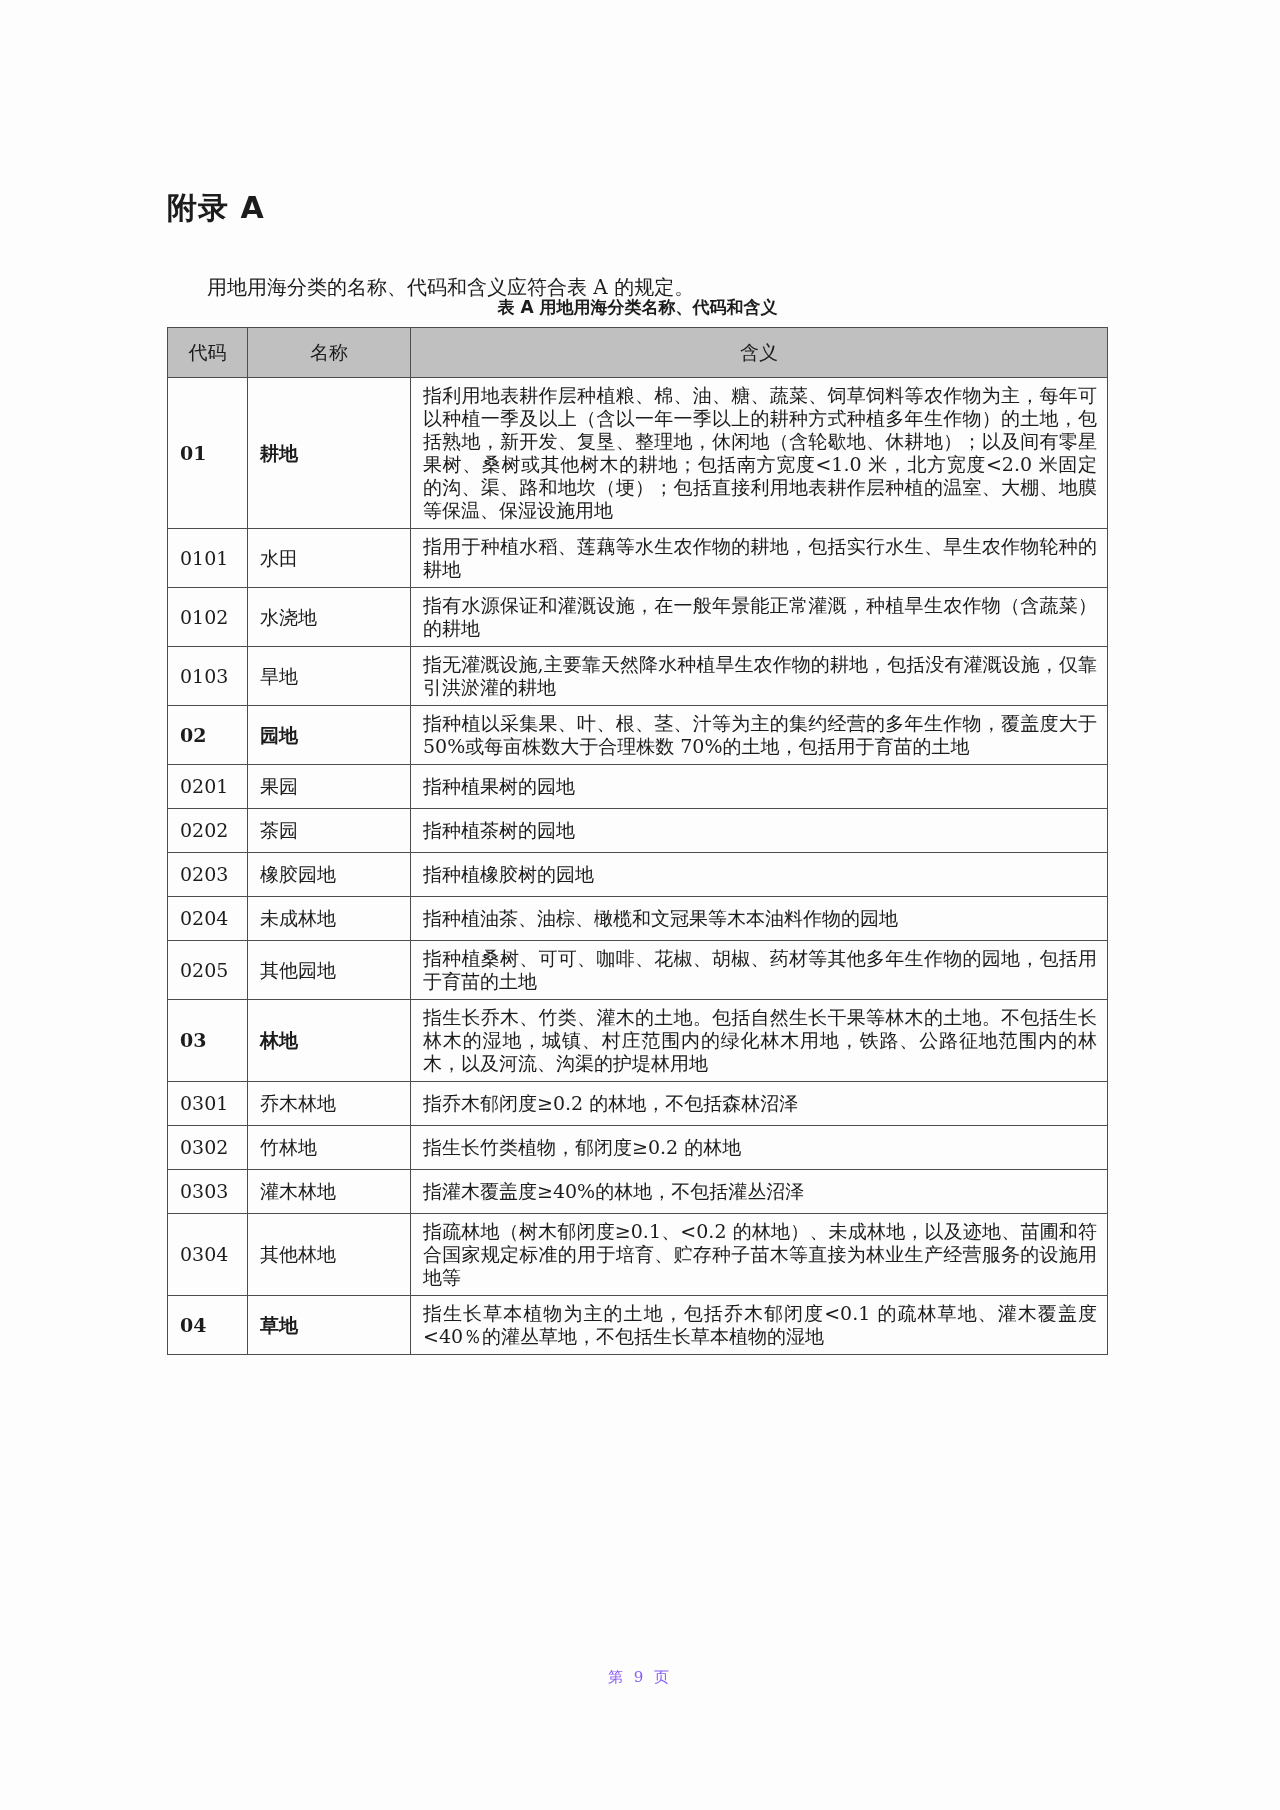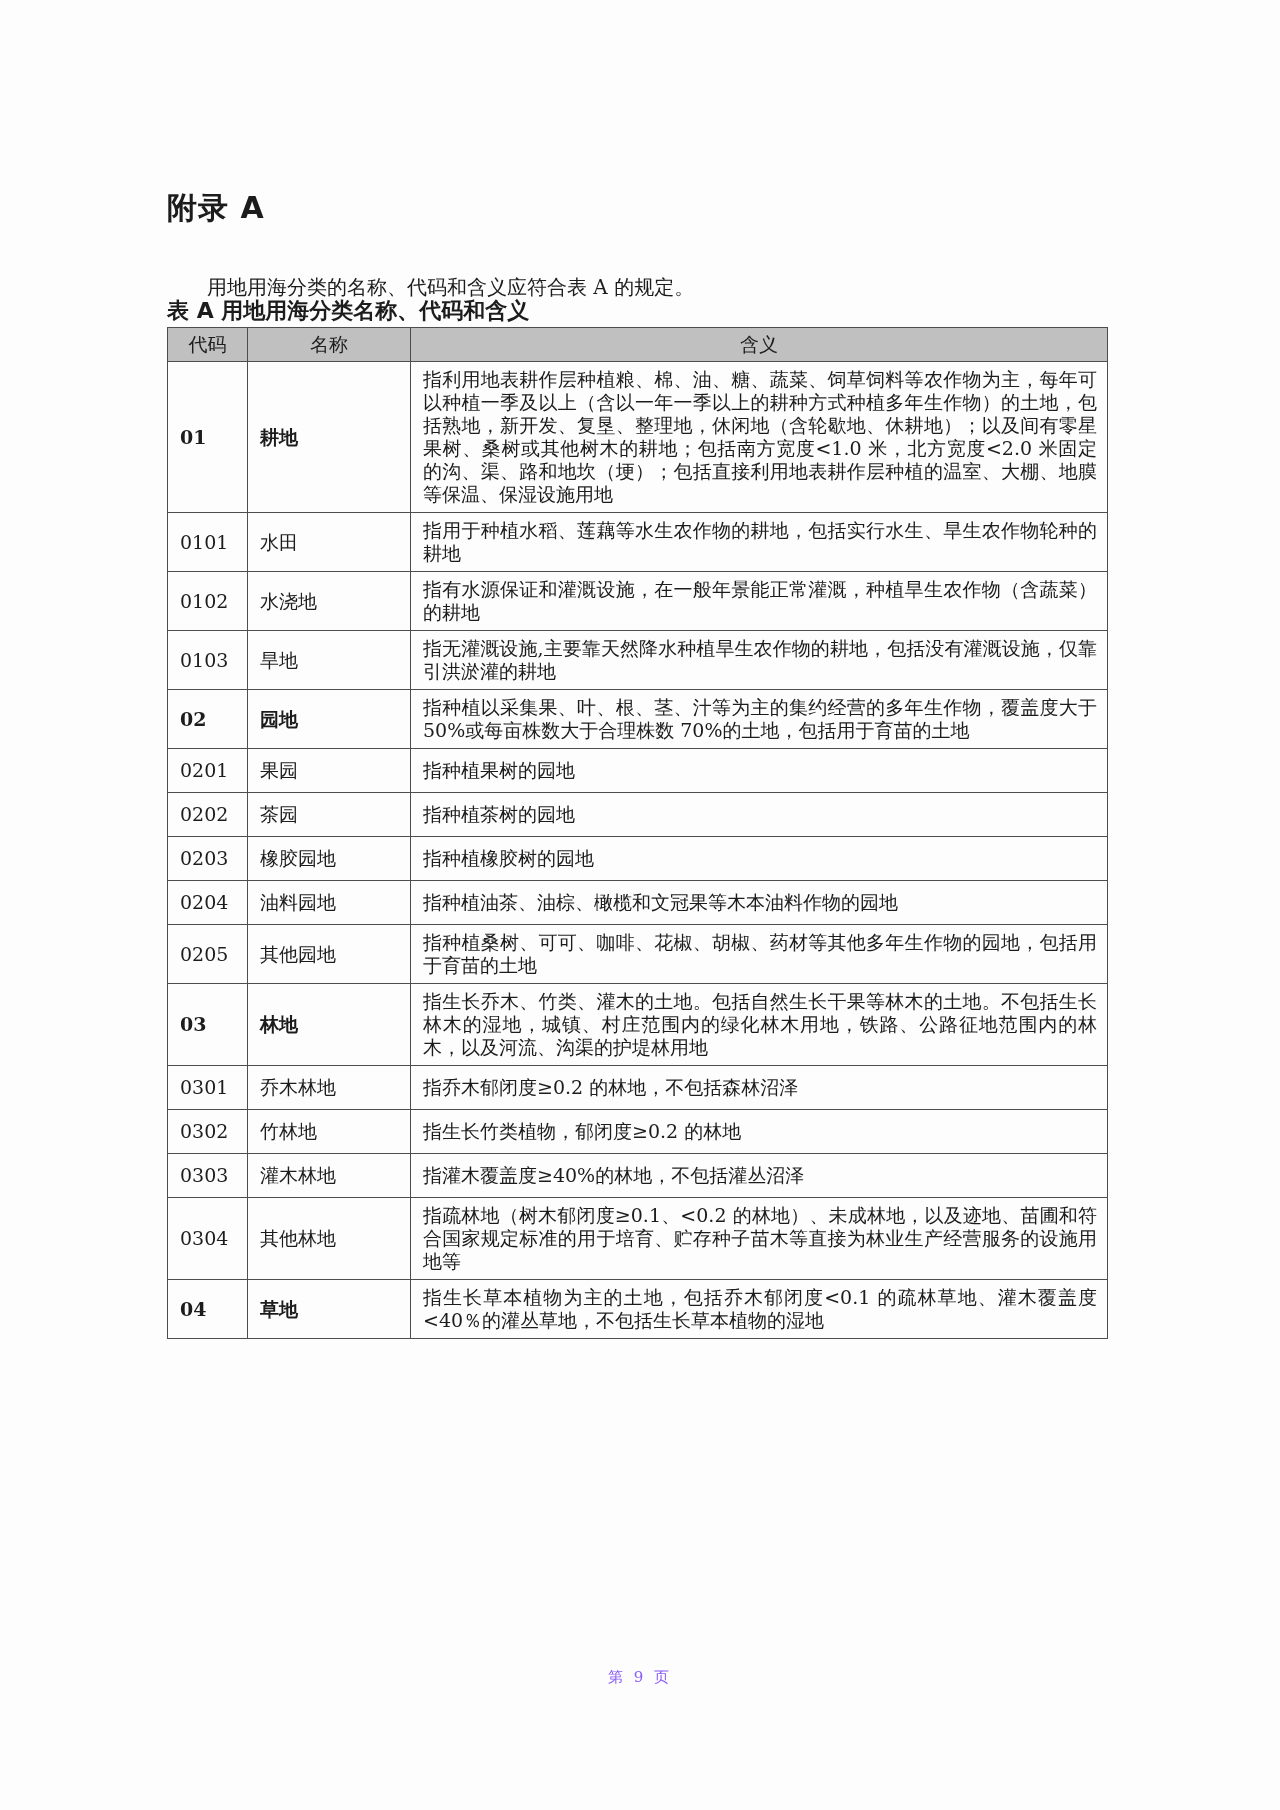--- a/index.html
+++ b/index.html
@@ -16,40 +16,41 @@
     position:absolute;left:167px;top:168px;
     font-family:"DejaVu Sans","Liberation Sans",sans-serif;
     font-size:30px;font-weight:bold;letter-spacing:1px;
   }
   .intro{
     position:absolute;left:167px;top:252px;width:941px;
     font-size:20px;line-height:30px;text-indent:2em;
   }
   .table-caption{
     position:absolute;left:167px;top:296px;width:941px;
+    text-align:center;
     font-family:"DejaVu Sans","Liberation Sans",sans-serif;
-    font-size:22px;font-weight:bold;
+    font-size:17px;font-weight:bold;
   }
   table.cls{
     position:absolute;left:167px;top:327px;
     width:941px;border-collapse:collapse;table-layout:fixed;
   }
   table.cls col.c-code{width:80px;}
   table.cls col.c-name{width:163px;}
   table.cls th,table.cls td{
     border:1px solid #4d4d4d;
     font-size:19px;
     vertical-align:middle;
   }
   table.cls th{
     background:#c0c0c0;
     height:33px;
     font-weight:normal;
     text-align:center;
-    padding:0;
+    padding:8px;
   }
   td.code,td.name{
     padding:6px 6px 6px 12px;
     line-height:31px;
   }
   td.meaning{
     padding:6px 10px 6px 12px;
     line-height:23px;
     text-align:justify;
   }
@@ -119,21 +120,21 @@
           <td class="name">茶园</td>
           <td class="meaning">指种植茶树的园地</td>
         </tr>
         <tr class="lvl2">
           <td class="code">0203</td>
           <td class="name">橡胶园地</td>
           <td class="meaning">指种植橡胶树的园地</td>
         </tr>
         <tr class="lvl2">
           <td class="code">0204</td>
-          <td class="name">油料园地</td>
+          <td class="name">未成林地</td>
           <td class="meaning">指种植油茶、油棕、橄榄和文冠果等木本油料作物的园地</td>
         </tr>
         <tr class="lvl2">
           <td class="code">0205</td>
           <td class="name">其他园地</td>
           <td class="meaning">指种植桑树、可可、咖啡、花椒、胡椒、药材等其他多年生作物的园地，包括用于育苗的土地</td>
         </tr>
         <tr class="lvl1">
           <td class="code">03</td>
           <td class="name">林地</td>

